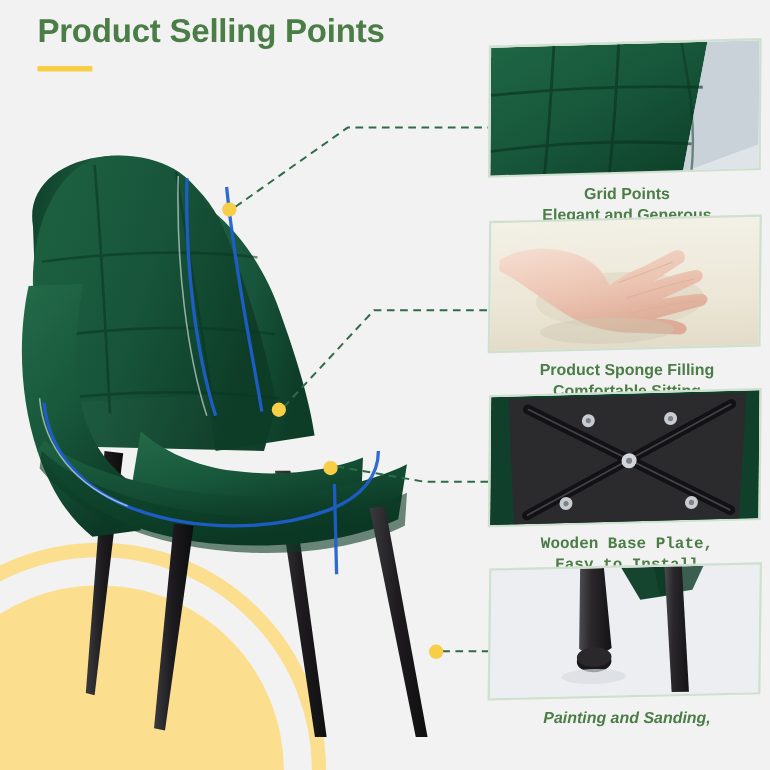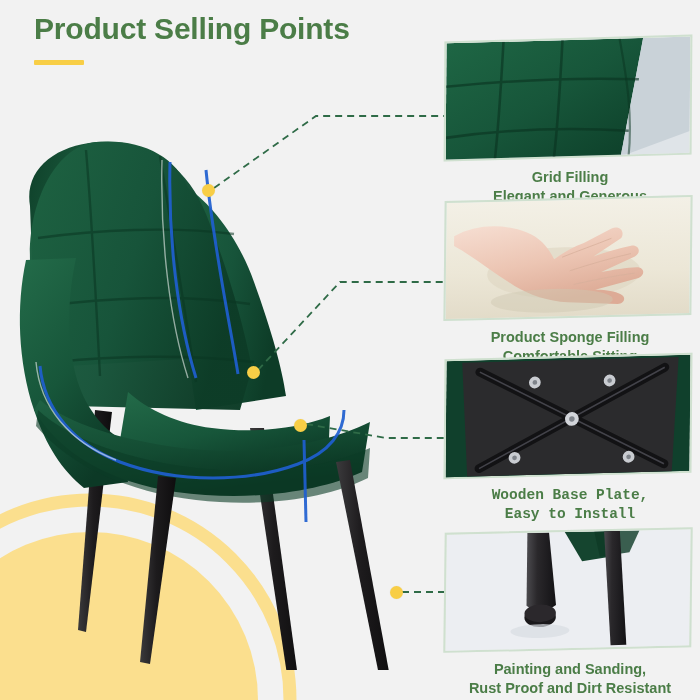--- a/index.html
+++ b/index.html
@@ -31,21 +31,21 @@
 
   
   .connectors { position:absolute; inset:0; width:700px; height:700px; pointer-events:none; }
 
   
   .features { position:absolute; left:440px; top:38px; width:260px; height:660px; }
   .feature { position:absolute; left:0; width:260px; }
   .f1 { top:0px; }
   .f2 { top:160px; }
   .f3 { top:318px;font-family:Liberation Mono, monospace; }
-  .f4 { top:492px; }
+  .f4 { top:476px;font-style:italic; }
 
   .thumb-frame {
     position:relative;
     width:248px; height:120px;
     margin-left:4px;
     border:2px solid #cfe0cf;
     background:#e9eee9;
     overflow:hidden;
   }
   .f1 .thumb-frame { transform: rotate(-1.6deg) skewX(-2deg); }
@@ -199,21 +199,21 @@
           <g stroke="#0a3320" stroke-width="2.6" opacity="0.6" fill="none">
             <path d="M58,0 C56,40 54,82 50,120"></path>
             <path d="M118,0 C116,44 114,86 110,120"></path>
             <path d="M0,44 C56,40 126,38 196,42"></path>
             <path d="M0,96 C52,90 120,88 186,94"></path>
           </g>
           <path d="M176,0 C184,42 190,80 186,120" stroke="#0a3320" stroke-width="2.2" opacity="0.5" fill="none"></path>
         </svg>
       </div>
       <div class="caption">
-        <span>Grid Filling</span>
+        <span>Grid Points</span>
         <span>Elegant and Generous</span>
       </div>
     </div>
 
     <div class="feature f2">
       <div class="thumb-frame">
         <svg class="thumb-inner" viewBox="0 0 248 120" preserveAspectRatio="none">
           <defs>
             <linearGradient id="foamg" x1="0" y1="0" x2="0" y2="1">
               <stop offset="0%" stop-color="#f3f0e6"></stop>
@@ -298,18 +298,17 @@
           <path d="M150,0 L196,0 L186,22 L156,26 Z" fill="#0e3a26" opacity="0.8"></path>
           <path d="M82,0 L104,0 L112,74 L96,84 L82,74 Z" fill="url(#legt)"></path>
           <ellipse cx="96" cy="86" rx="16" ry="10" fill="#1a181b"></ellipse>
           <ellipse cx="96" cy="82" rx="16" ry="9" fill="#2b282c"></ellipse>
           <path d="M160,0 L176,0 L184,116 L168,116 Z" fill="url(#legt)"></path>
           <ellipse cx="96" cy="100" rx="30" ry="7" fill="#d9dde3" opacity="0.7"></ellipse>
         </svg>
       </div>
       <div class="caption">
         <span>Painting and Sanding,</span>
-        <span>Rust Proof and Dirt Resistant</span>
       </div>
     </div>
 
   </div>
 </div>
 
 </body></html>

